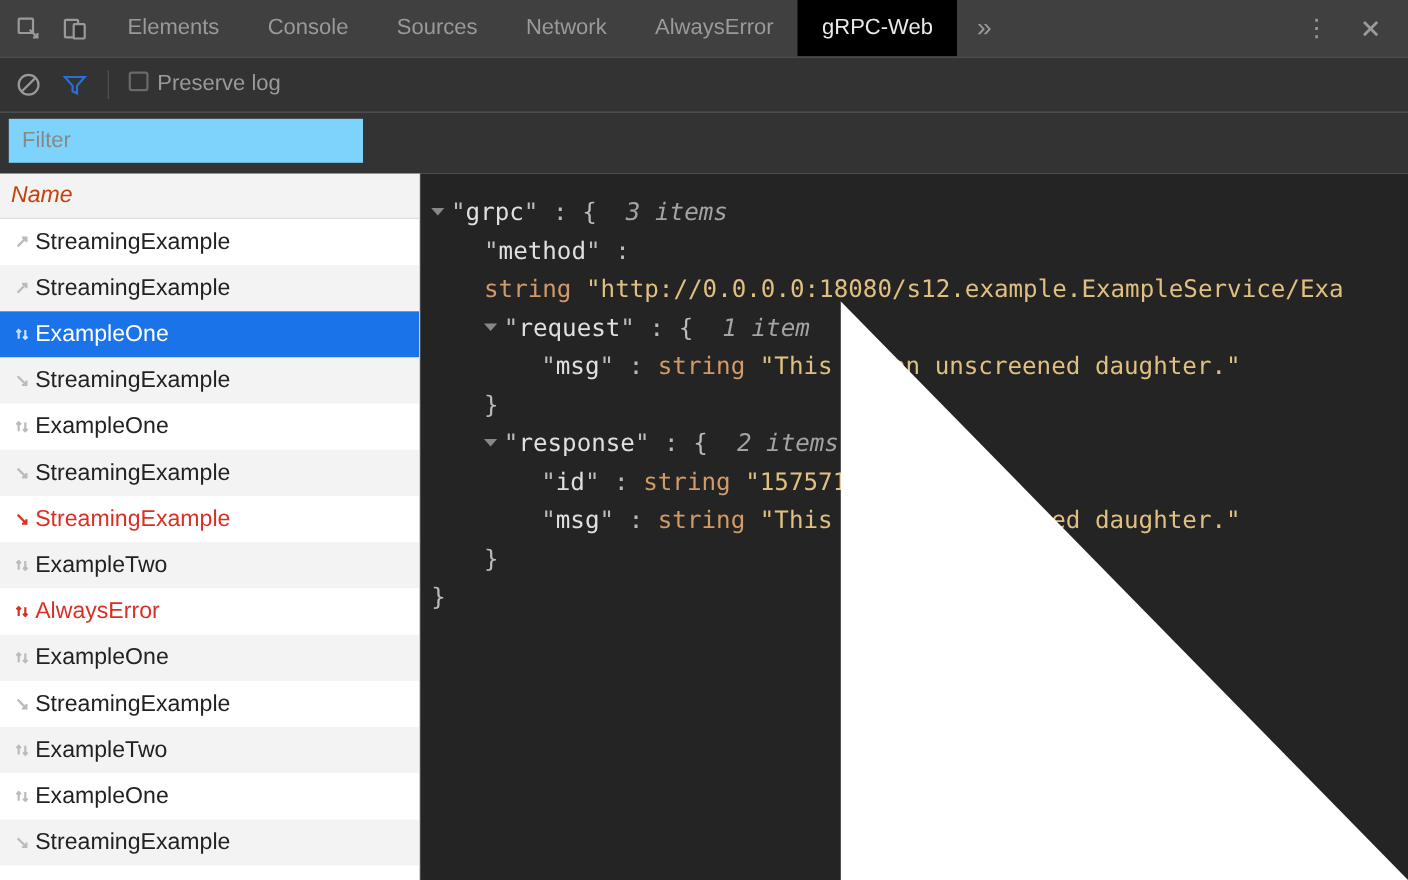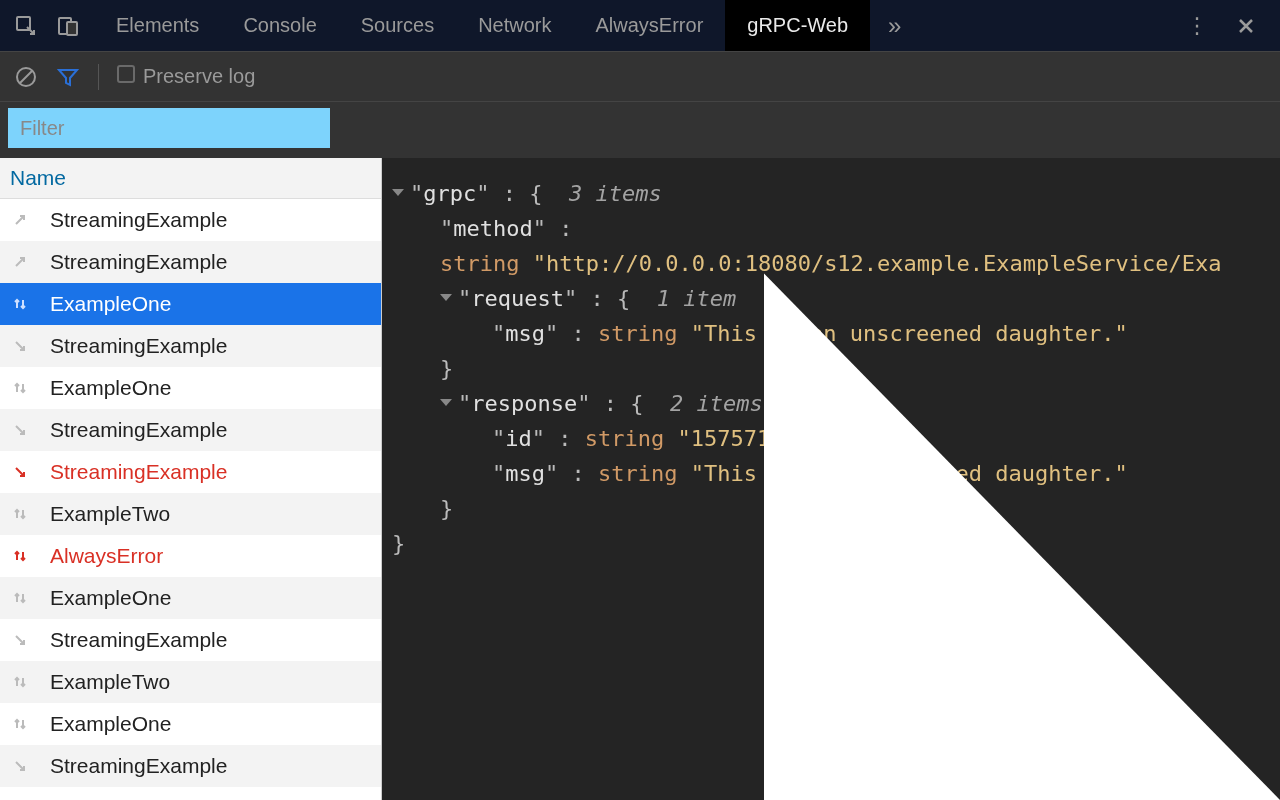--- a/index.html
+++ b/index.html
@@ -8,21 +8,21 @@
   height: 800px;
   font-family: -apple-system, BlinkMacSystemFont, "Segoe UI", sans-serif;
   background: #f3f3f3;
   overflow: hidden;
   position: relative;
 }
 
 
 .tab-bar {
   height: 52px;
-  background: #0f172a;
+  background: #404040;
   display: flex;
   align-items: center;
   border-bottom: 1px solid #444;
 }
 .tab-bar .icon-group {
   display: flex;
   align-items: center;
   padding: 0 14px;
   gap: 18px;
 }
@@ -110,31 +110,32 @@
 .left-panel {
   width: 382px;
   background: #ffffff;
   border-right: 1px solid #ccc;
   display: flex;
   flex-direction: column;
 }
 .list-header {
   padding: 8px 10px;
   font-size: 21px;
-  color: #0369a1;
+  color: #c2410c;
   border-bottom: 1px solid #ddd;
   background: #f3f3f3;
+  font-style: italic;
 }
 .list {
   overflow: hidden;
 }
 .list-item {
   display: flex;
   align-items: center;
-  gap: 20px;
+  gap: 2px;
   padding: 6px 10px;
   font-size: 21px;
   color: #222;
   cursor: pointer;
   height: 42px;
 }
 .list-item:nth-child(even) { background: #f3f3f3; }
 .list-item:nth-child(odd) { background: #ffffff; }
 .list-item.selected {
   background: #1a73e8;

